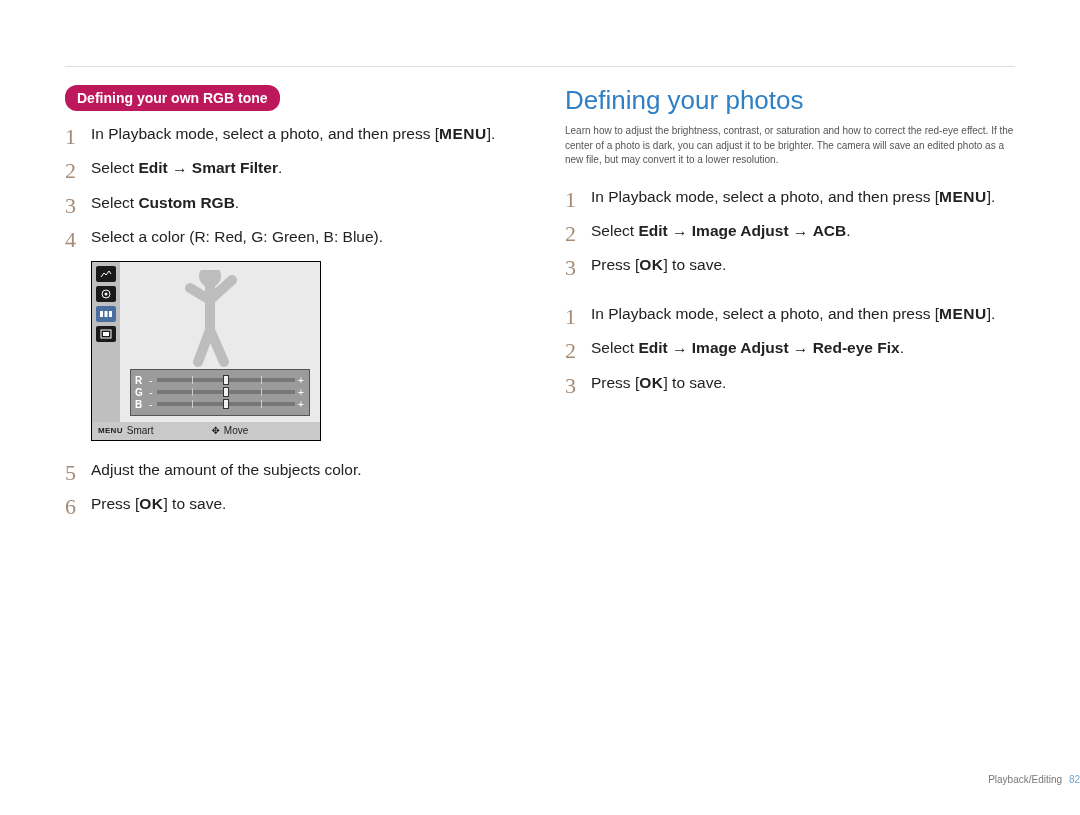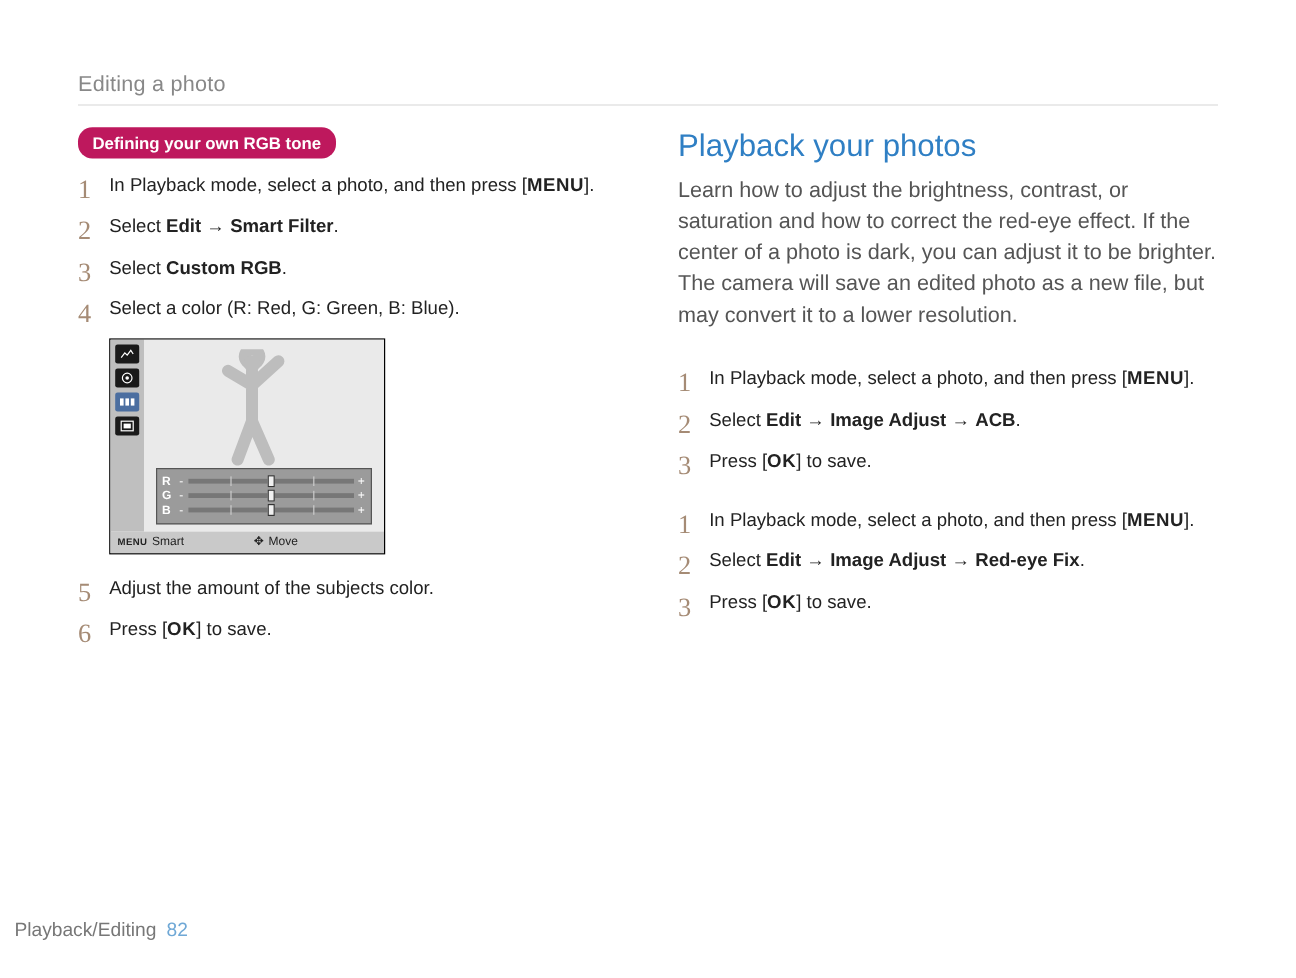--- a/index.html
+++ b/index.html
@@ -81,24 +81,24 @@
     font-family: Arial, sans-serif;
   }
   b { font-weight: 700; }
   .section-heading {
     color: #2f7fc4;
     font-size: 26px;
     font-weight: 400;
     margin: 0 0 8px 0;
   }
   .intro {
-    font-size: 18px;
+    font-size: 10px;
     color: #555;
     line-height: 1.45;
-    margin-bottom: 30px;
+    margin-bottom: 18px;
     font-weight: 300;
   }
   
   .illus {
     width: 230px;
     height: 180px;
     background: #fafafa;
     border: 1px solid #000;
     position: relative;
     margin: 6px 0 18px 26px;
@@ -200,32 +200,31 @@
     letter-spacing: 0.3px;
   }
   .move-glyph {
     font-size: 10px;
     line-height: 1;
   }
   .page-footer {
     position: absolute;
     bottom: 30px;
     left: 12px; right: 0;
-    text-align: left;
-    font-size: 16px;
+    text-align: right;
+    font-size: 10px;
     color: #777;
   }
   .page-footer .pn { color: #6fa8d6; margin-left: 4px; }
 </style>
 </head>
 <body>
 
 <div class="page">
 
-  <div class="breadcrumb">Editing a photo</div>
   <hr class="hr">
 
   <div class="columns">
 
     <div class="col">
       <div class="pill">Defining your own RGB tone</div>
 
       <ol class="steps">
         <li>
           <span>In Playback mode, select a photo, and then press [</span><span class="menu-label">MENU</span><span>].</span>
@@ -320,21 +319,21 @@
         <li>
           <span>Adjust the amount of the subjects color.</span>
         </li>
         <li>
           <span>Press [</span><span class="ok-label">OK</span><span>] to save.</span>
         </li>
       </ol>
     </div>
 
     <div class="col">
-      <h2 class="section-heading">Playback your photos</h2>
+      <h2 class="section-heading">Defining your photos</h2>
       <div class="intro">Learn how to adjust the brightness, contrast, or saturation and how to correct the red-eye effect. If the center of a photo is dark, you can adjust it to be brighter. The camera will save an edited photo as a new file, but may convert it to a lower resolution.</div>
 
       <ol class="steps">
         <li>
           <span>In Playback mode, select a photo, and then press [</span><span class="menu-label">MENU</span><span>].</span>
         </li>
         <li>
           <span>Select </span><b>Edit</b><span class="arrow"> → </span><b>Image Adjust</b><span class="arrow"> → </span><b>ACB</b><span>.</span>
         </li>
         <li>

